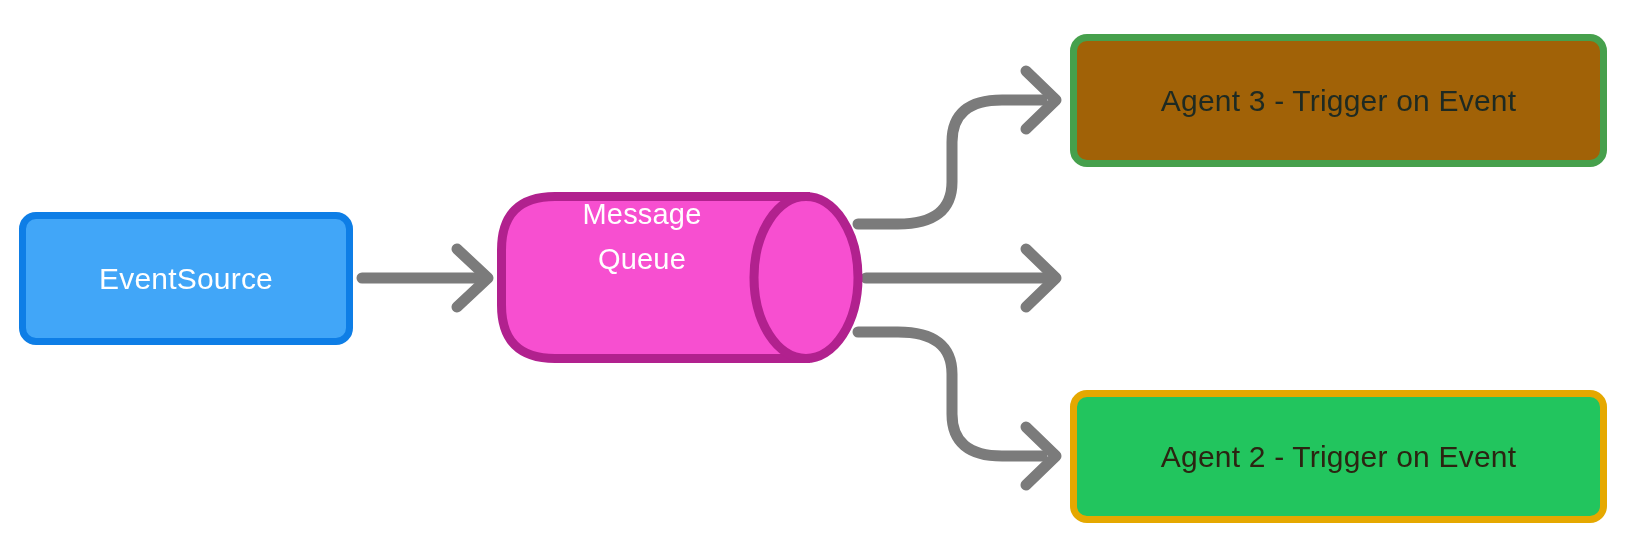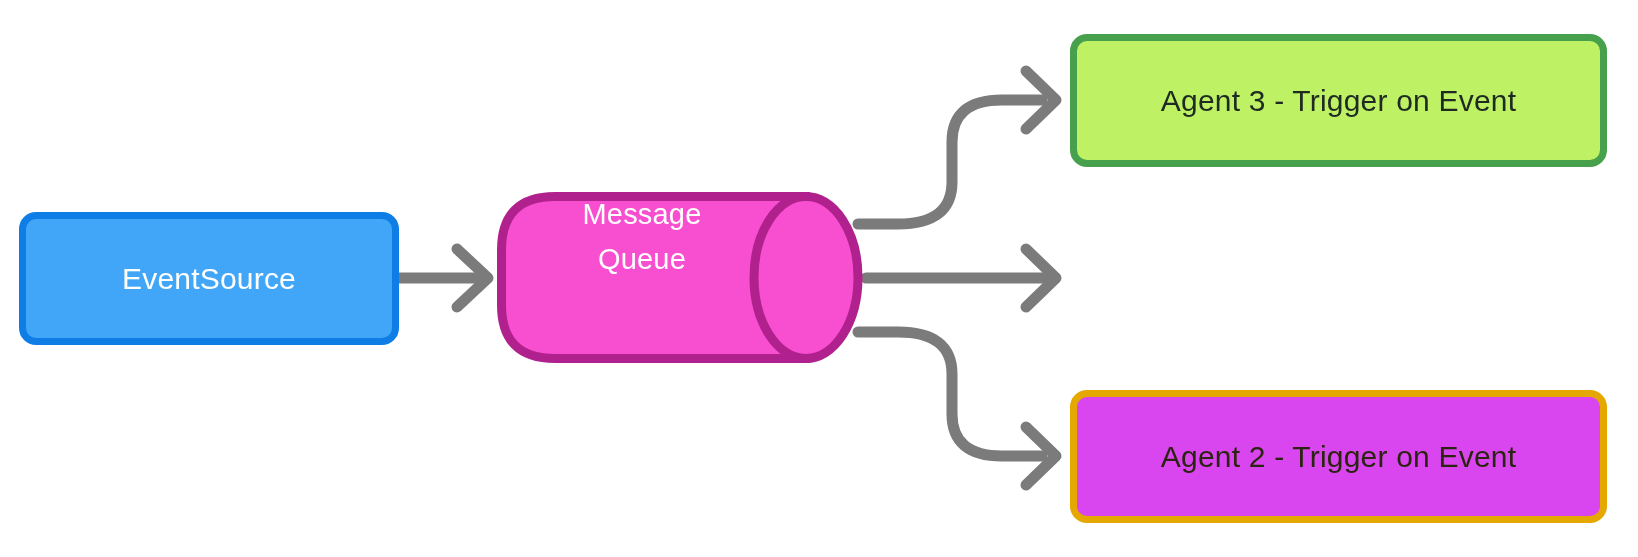--- a/index.html
+++ b/index.html
@@ -27,21 +27,21 @@
     border-radius: 17px;
     display: flex;
     align-items: center;
     justify-content: center;
     font-size: 30px;
     font-weight: 500;
     letter-spacing: 0.2px;
   }
   #node-event-source {
     left: 19px; top: 212px;
-    width: 380px; height: 133px;
+    width: 334px; height: 133px;
   }
   #node-agent3 {
     left: 1070px; top: 34px;
     width: 537px; height: 133px;
   }
   #node-agent1 {
     left: 1070px; top: 202px;
     width: 537px; height: 151px;
   }
   #node-agent2 {
@@ -98,22 +98,22 @@
 
   <div class="node-box" id="node-event-source" style="background-color: rgb(65, 166, 248); border-color: rgb(14, 126, 230); color: rgb(255, 255, 255);">
     <span>EventSource</span>
   </div>
 
   <div id="label-message-queue" style="color: rgb(255, 255, 255);">
     <span>Message
 Queue</span>
   </div>
 
-  <div class="node-box" id="node-agent3" style="background-color: #bef264; border-color: rgb(70, 160, 76); color: rgb(30, 42, 34);">
+  <div class="node-box" id="node-agent3" style="background-color: #a16207; border-color: rgb(70, 160, 76); color: rgb(30, 42, 34);">
     <span>Agent 3 - Trigger on Event</span>
   </div>
 
 
-  <div class="node-box" id="node-agent2" style="background-color: #d946ef; border-color: rgb(229, 168, 0); color: rgb(43, 36, 17);">
+  <div class="node-box" id="node-agent2" style="background-color: #22c55e; border-color: rgb(229, 168, 0); color: rgb(43, 36, 17);">
     <span>Agent 2 - Trigger on Event</span>
   </div>
 
 </div>
 
 </body></html>

